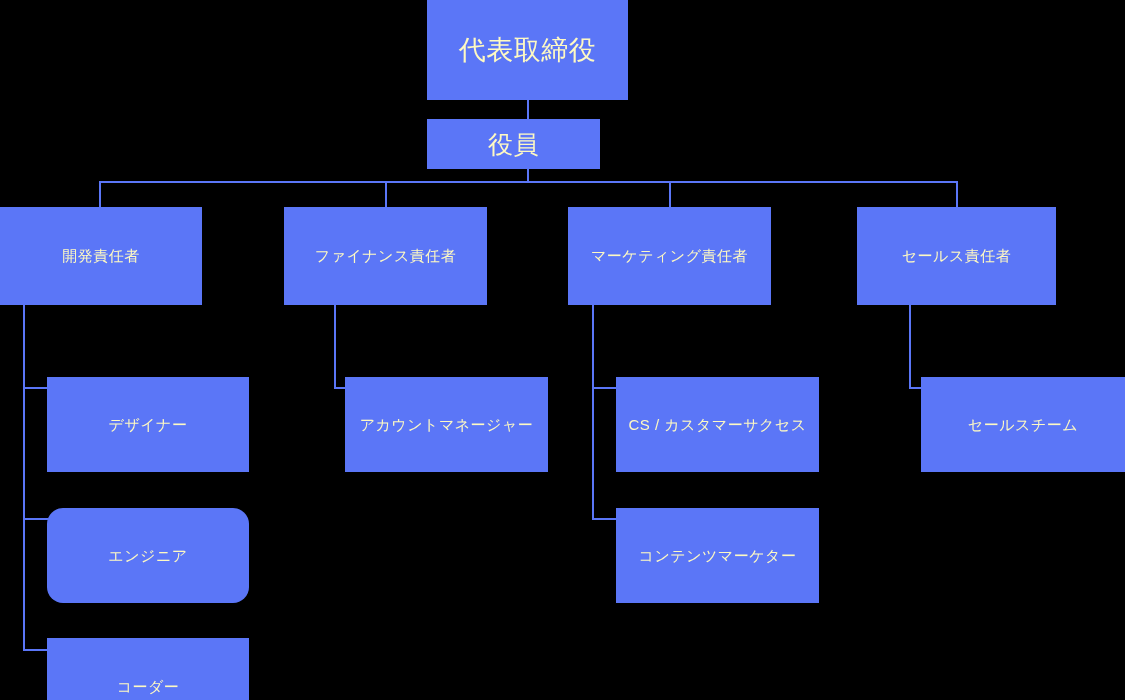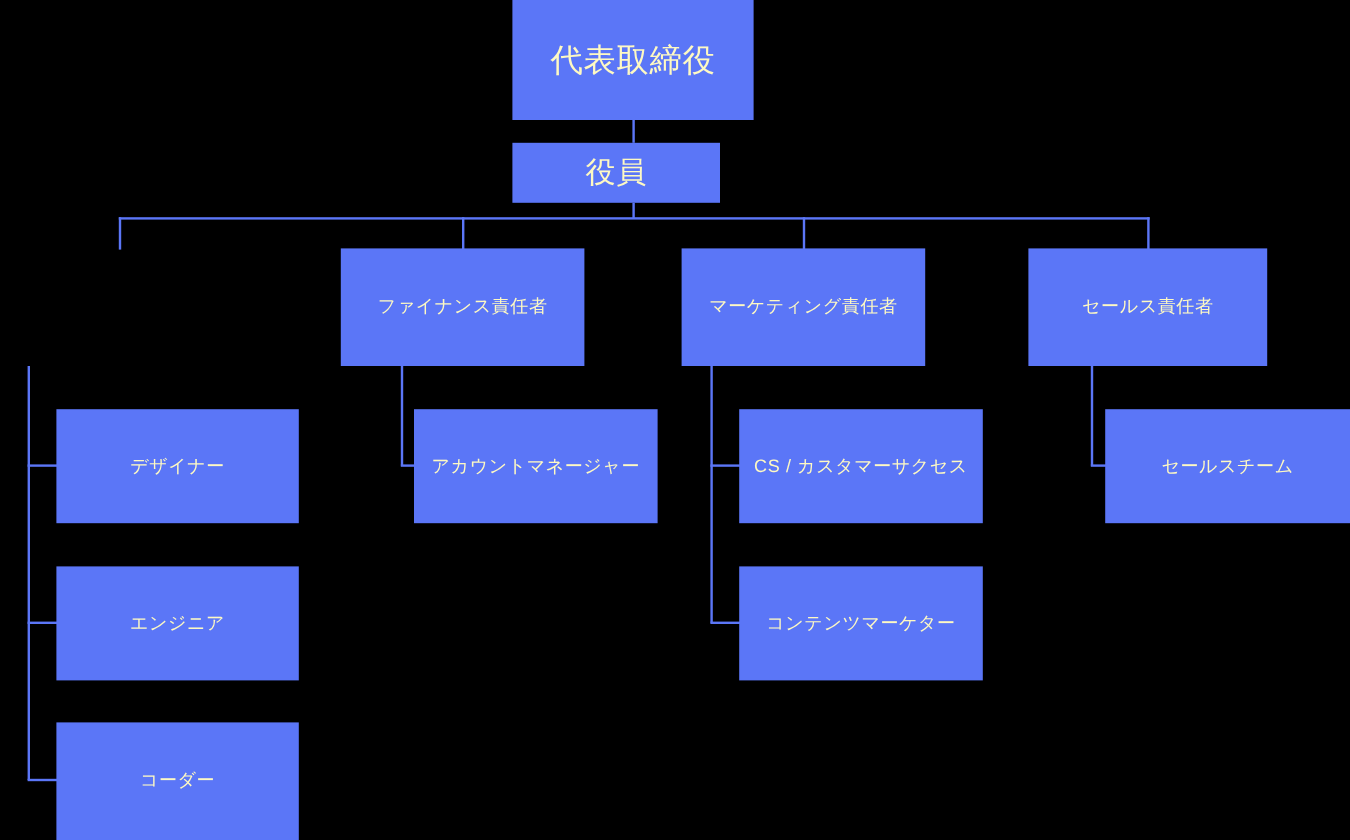--- a/index.html
+++ b/index.html
@@ -33,20 +33,21 @@
     font-size: 27px;
   }
   .node.tier-exec {
     font-size: 25px;
   }
   .node.tier-lead {
     font-size: 15px;
   }
   .node.tier-staff {
     font-size: 15px;
+    margin-top: 36px;
   }
   .connector {
     position: absolute;
     background: #5B76F7;
   }
   .connector.v {
     width: 2px;
   }
   .connector.h {
     height: 2px;
@@ -79,30 +80,31 @@
   <div class="connector h" style="left:592px; top:387px; width:25px;"></div>
   <div class="connector h" style="left:592px; top:518px; width:25px;"></div>
 
   <div class="connector v" style="left:909px; top:305px; height:83px;"></div>
   <div class="connector h" style="left:909px; top:387px; width:13px;"></div>
 
   <div class="node tier-root" style="left:427px; top:0px; width:201px; height:100px;">代表取締役</div>
 
   <div class="node tier-exec" style="left:427px; top:119px; width:173px; height:50px;">役員</div>
 
+  <div class="node tier-lead" style="left:0px; top:207px; width:202px; height:98px;">開発責任者</div>
 
   <div class="node tier-lead" style="left:284px; top:207px; width:203px; height:98px;">ファイナンス責任者</div>
 
   <div class="node tier-lead" style="left:568px; top:207px; width:203px; height:98px;">マーケティング責任者</div>
 
   <div class="node tier-lead" style="left:857px; top:207px; width:199px; height:98px;">セールス責任者</div>
 
   <div class="node tier-staff" style="left:47px; top:341px; width:202px; height:95px;">デザイナー</div>
 
-  <div class="node tier-staff" style="left:47px; top:472px; width:202px; height:95px;">エンジニア</div>
+  <div class="node tier-staff" style="left:47px; top:472px; width:202px; height:95px;border-radius:16px;">エンジニア</div>
 
   <div class="node tier-staff" style="left:47px; top:602px; width:202px; height:98px;">コーダー</div>
 
   <div class="node tier-staff" style="left:345px; top:341px; width:203px; height:95px;">アカウントマネージャー</div>
 
   <div class="node tier-staff" style="left:616px; top:341px; width:203px; height:95px;">CS / カスタマーサクセス</div>
 
   <div class="node tier-staff" style="left:616px; top:472px; width:203px; height:95px;">コンテンツマーケター</div>
 
   <div class="node tier-staff" style="left:921px; top:341px; width:204px; height:95px;">セールスチーム</div>

